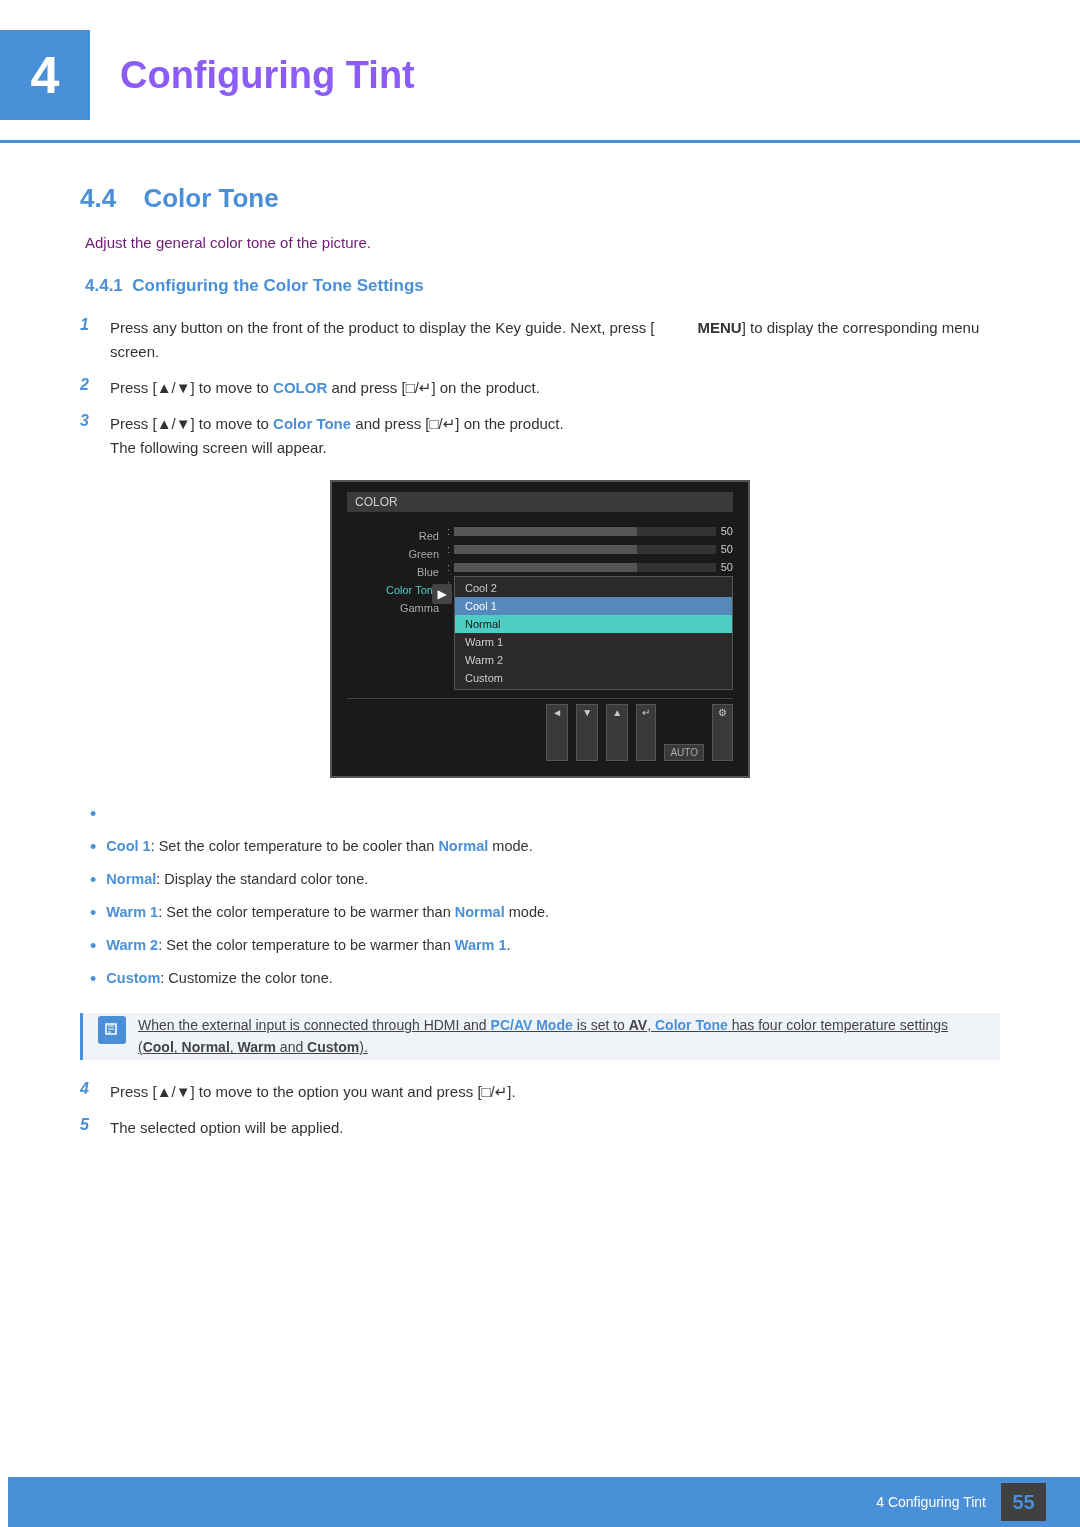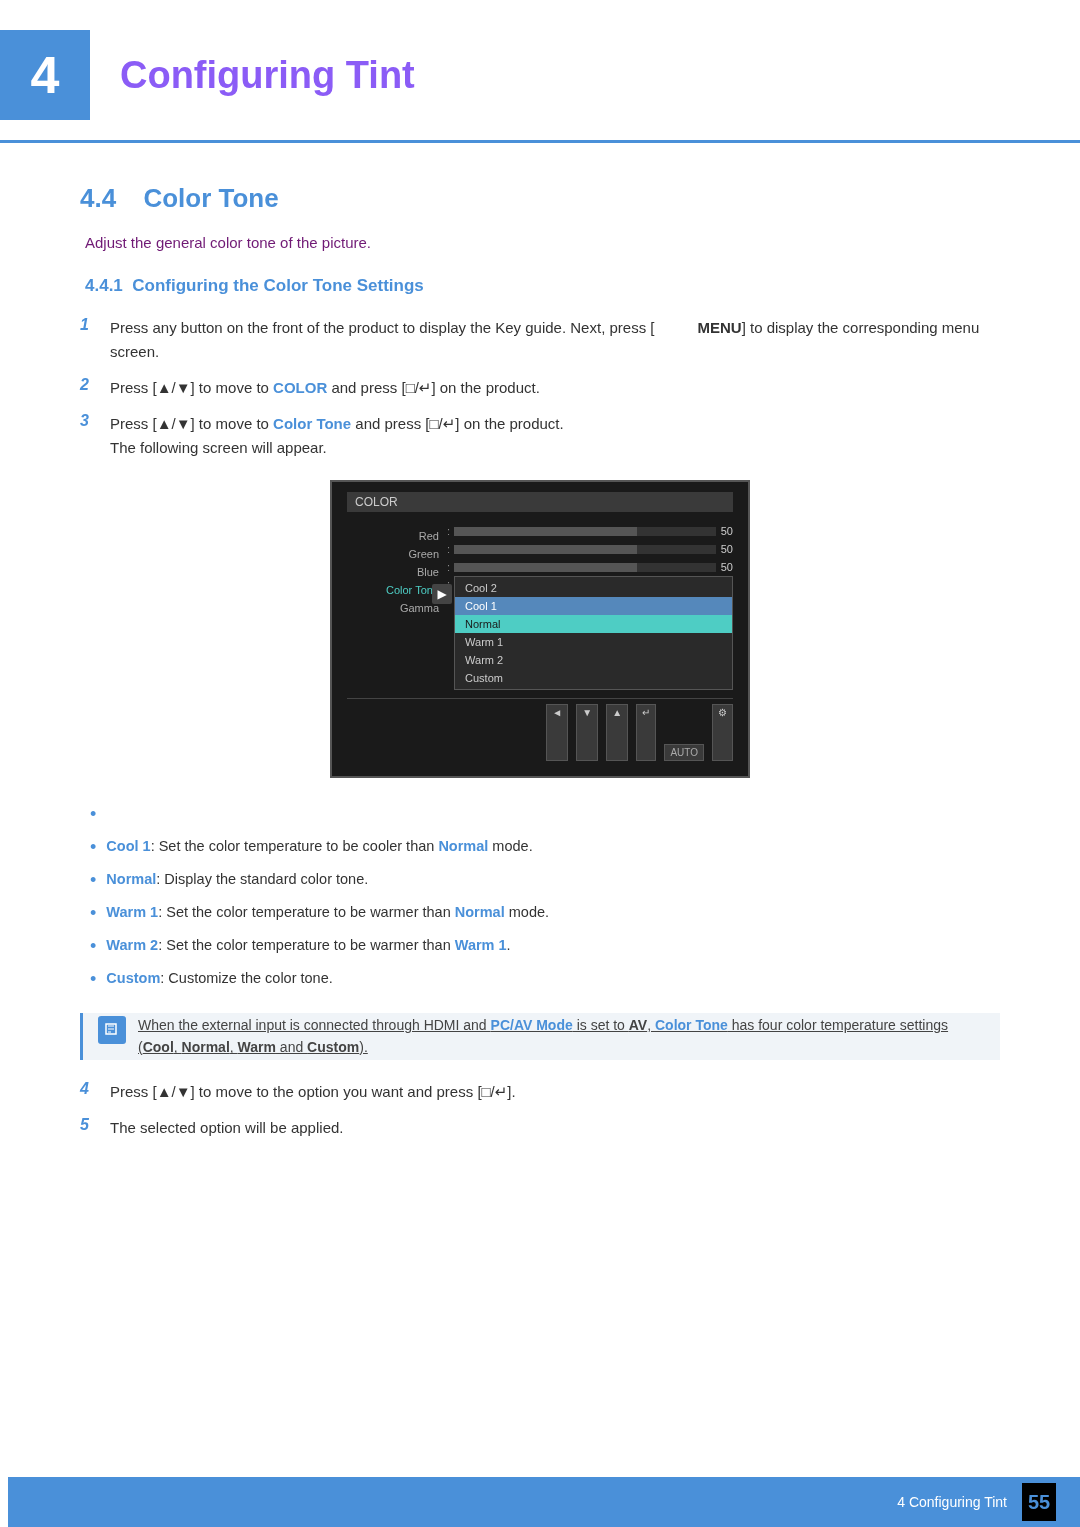--- a/index.html
+++ b/index.html
@@ -241,33 +241,33 @@
     .page-footer {
       position: absolute;
       bottom: 0;
       left: 8px;
       right: 0;
       background: #4a90d9;
       height: 50px;
       display: flex;
       align-items: center;
       justify-content: flex-end;
-      padding-right: 24px;
+      padding-right: 34px;
     }
     .footer-text {
       color: white;
       font-size: 14px;
       margin-right: 15px;
     }
     .footer-page-number {
-      background: #000000;
+      background: #404040;
       color: #4a90d9;
       font-size: 20px;
       font-weight: bold;
-      width: 34px;
+      width: 45px;
       height: 38px;
       display: flex;
       align-items: center;
       justify-content: center;
     }
 
     
     .screen-inner {
       display: flex;
       position: relative;

